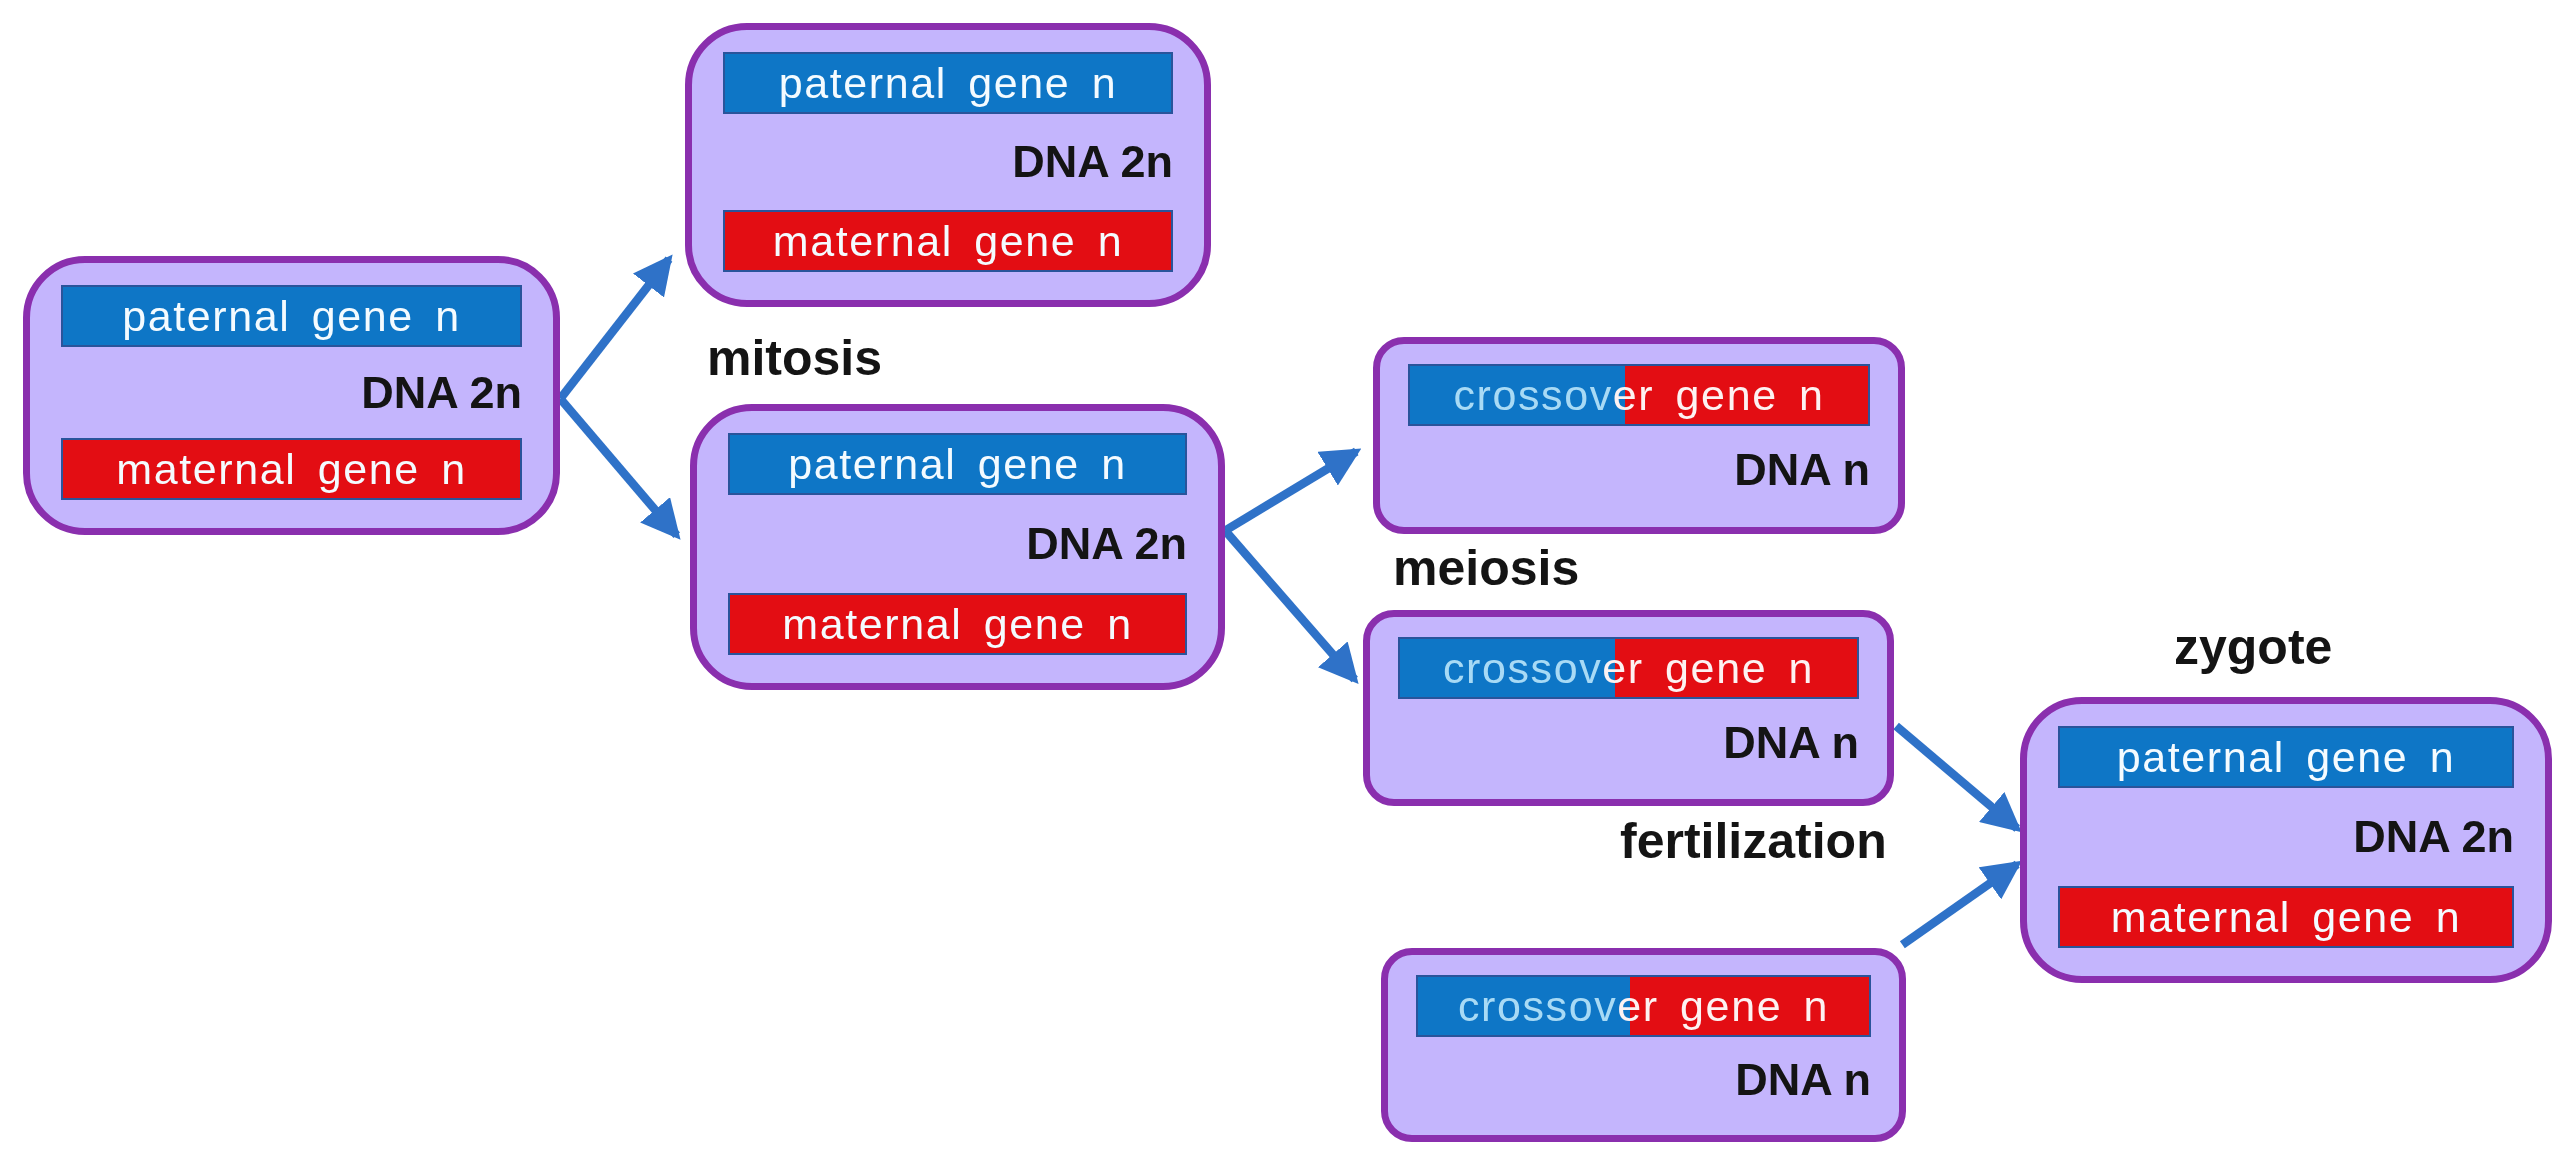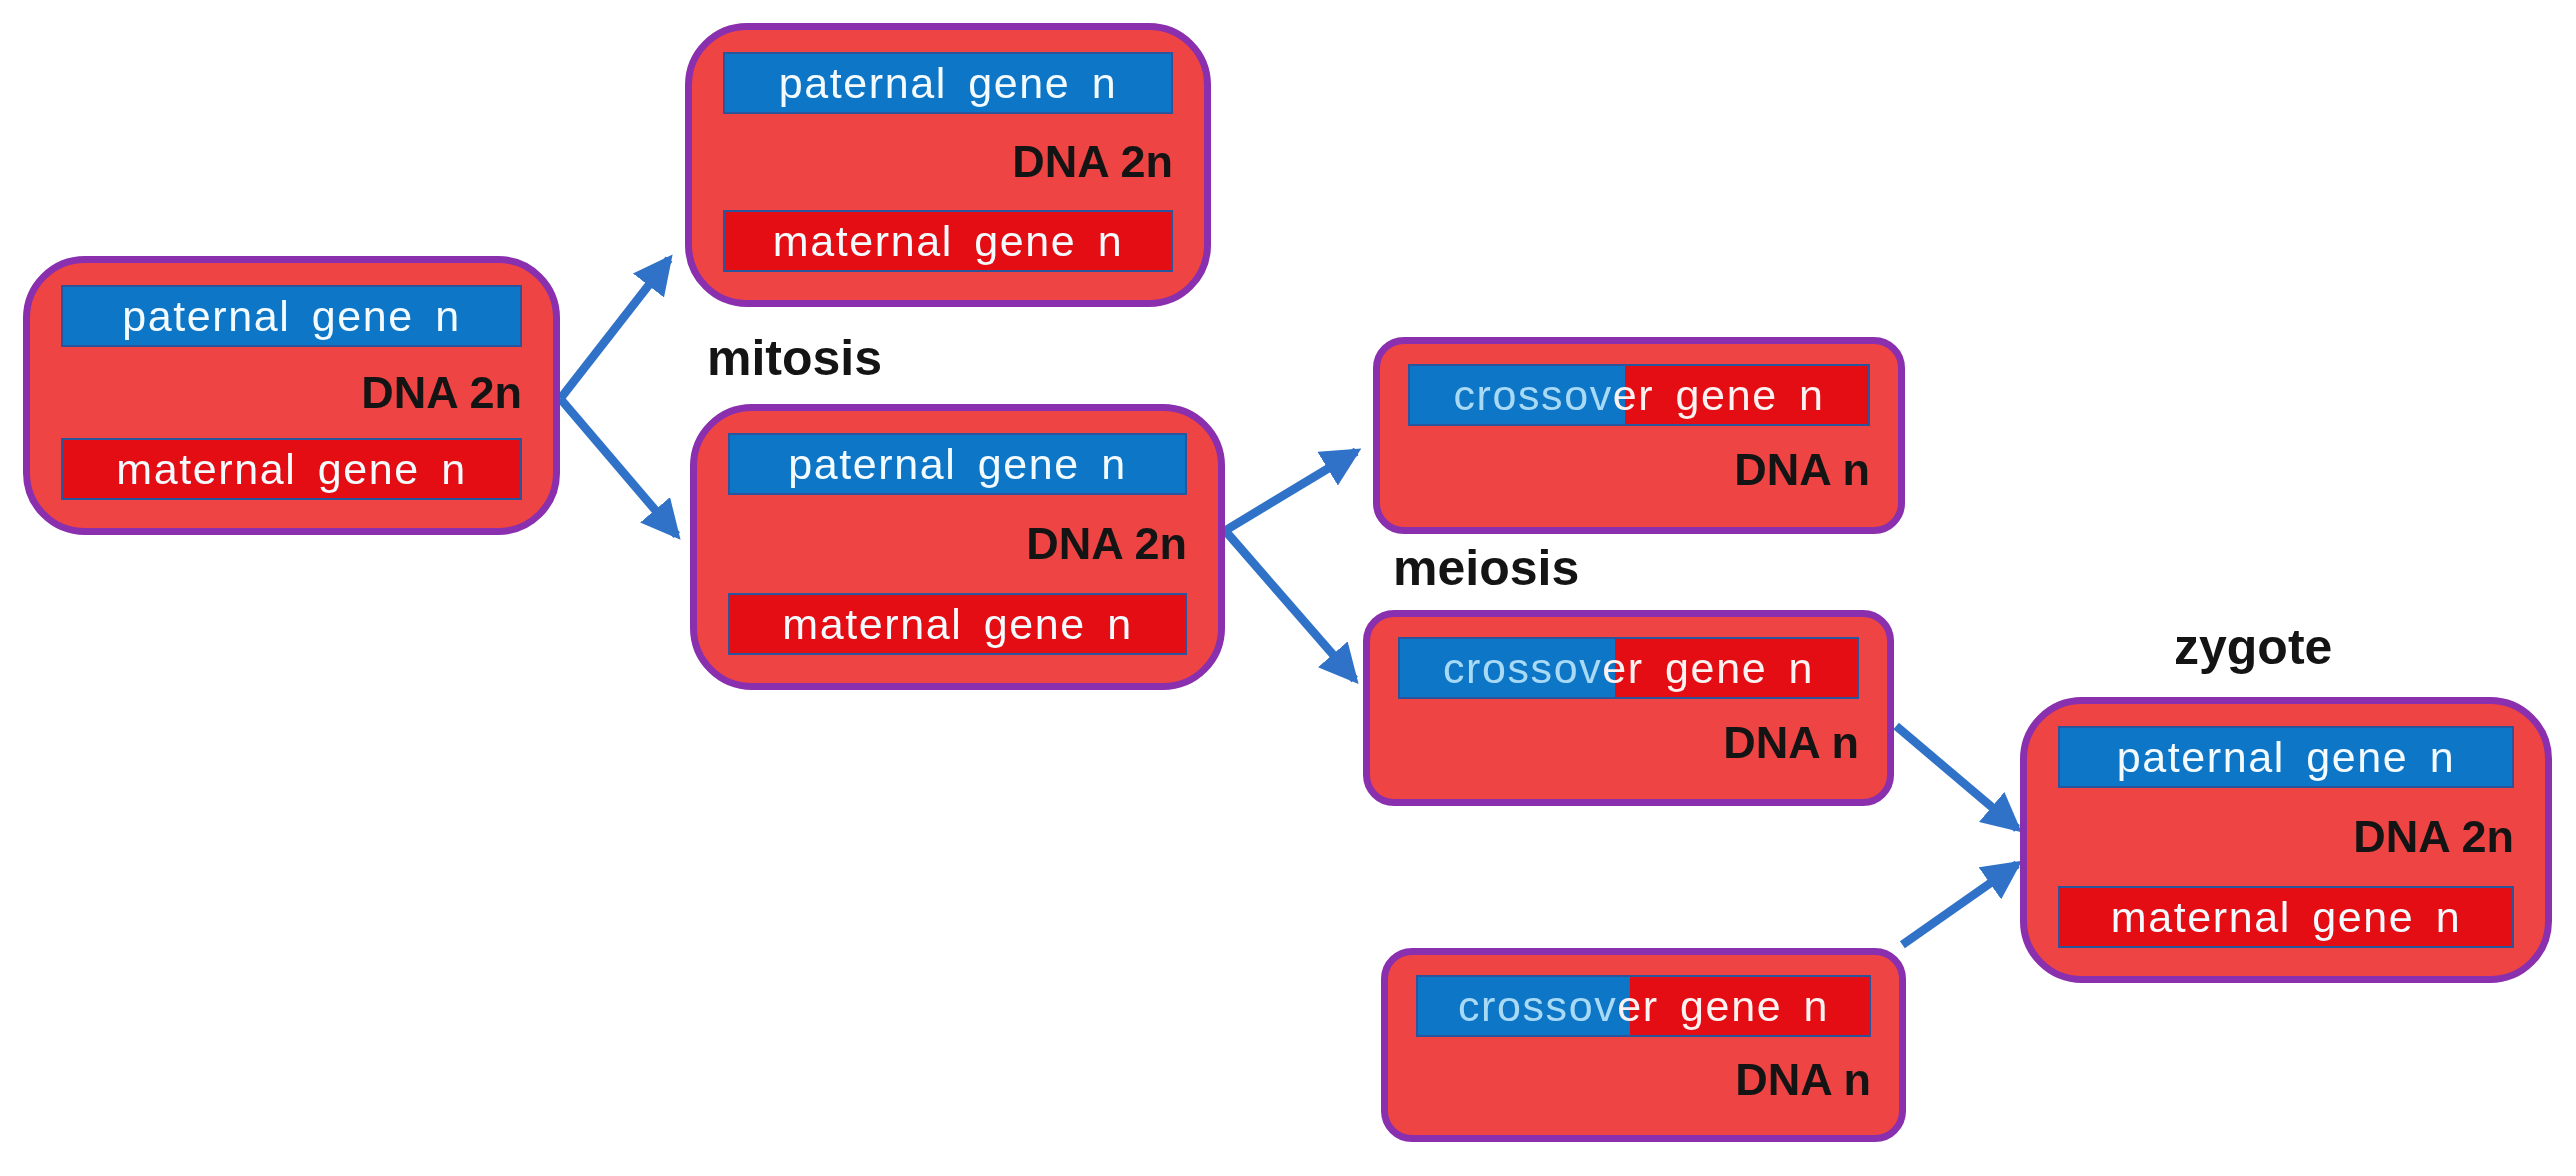--- a/index.html
+++ b/index.html
@@ -1,21 +1,21 @@
 <!DOCTYPE html>
 <html style="--paternal_blue: #0e76c6; --maternal_red: #e30d13; --cell_border_purple: #8a2fae; --bar_border_navy: #2a549b; --arrow_blue: #2f72c8; --label_black: #141414; --crossover_text_blue: #a8daf5; --bar_text_white: #f4fbff;font-size:12.4px"><head>
 <meta charset="utf-8">
 <style>
   html,body{margin:0;padding:0;background:#fff;}
   .canvas{
     position:relative;width:2576px;height:1176px;background:#ffffff;
     font-family:"Liberation Sans",sans-serif;overflow:hidden;
   }
   .cell{
-    position:absolute;box-sizing:border-box;background:#ef4444;
+    position:absolute;box-sizing:border-box;background:#c4b5fd;
     border:7.8px solid var(--cell_border_purple,#8a2fae);
     display:flex;flex-direction:column;
   }
   .cell.big{border-radius:62px;padding:22px 31px 28px;}
   .cell.small{border-radius:31px;padding:20px 28px 12.4px;}
   .bar{
     height:62px;box-sizing:border-box;flex:0 0 auto;
     border:2.3px solid var(--bar_border_navy,#2a549b);
     display:flex;align-items:center;justify-content:center;
     font-size:43px;letter-spacing:1.6px;word-spacing:7.8px;
@@ -136,16 +136,17 @@
     <div class="dna-zone">
       <span class="dna">DNA 2n</span>
     </div>
     <div class="bar red">
       <span>maternal gene n</span>
     </div>
   </div>
 
   <div class="stage-label" style="left:675px;top:329px;margin-left:32px;">mitosis</div>
   <div class="stage-label" style="left:1393px;top:539px;">meiosis</div>
+  <div class="stage-label" style="left:1620px;top:812px;">fertilization</div>
   <div class="stage-label" style="left:2174px;top:599px;margin-top:19px;">zygote</div>
 
 </div>
 
 
 </body></html>

